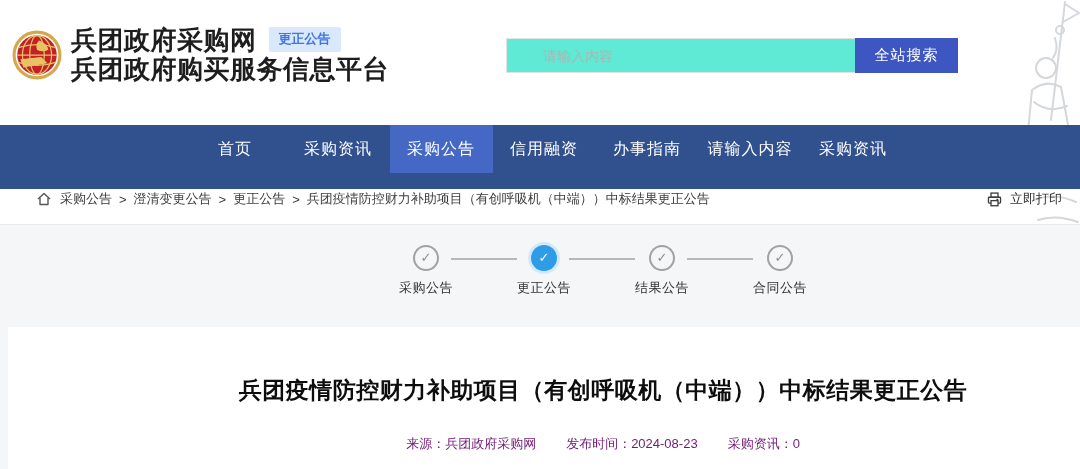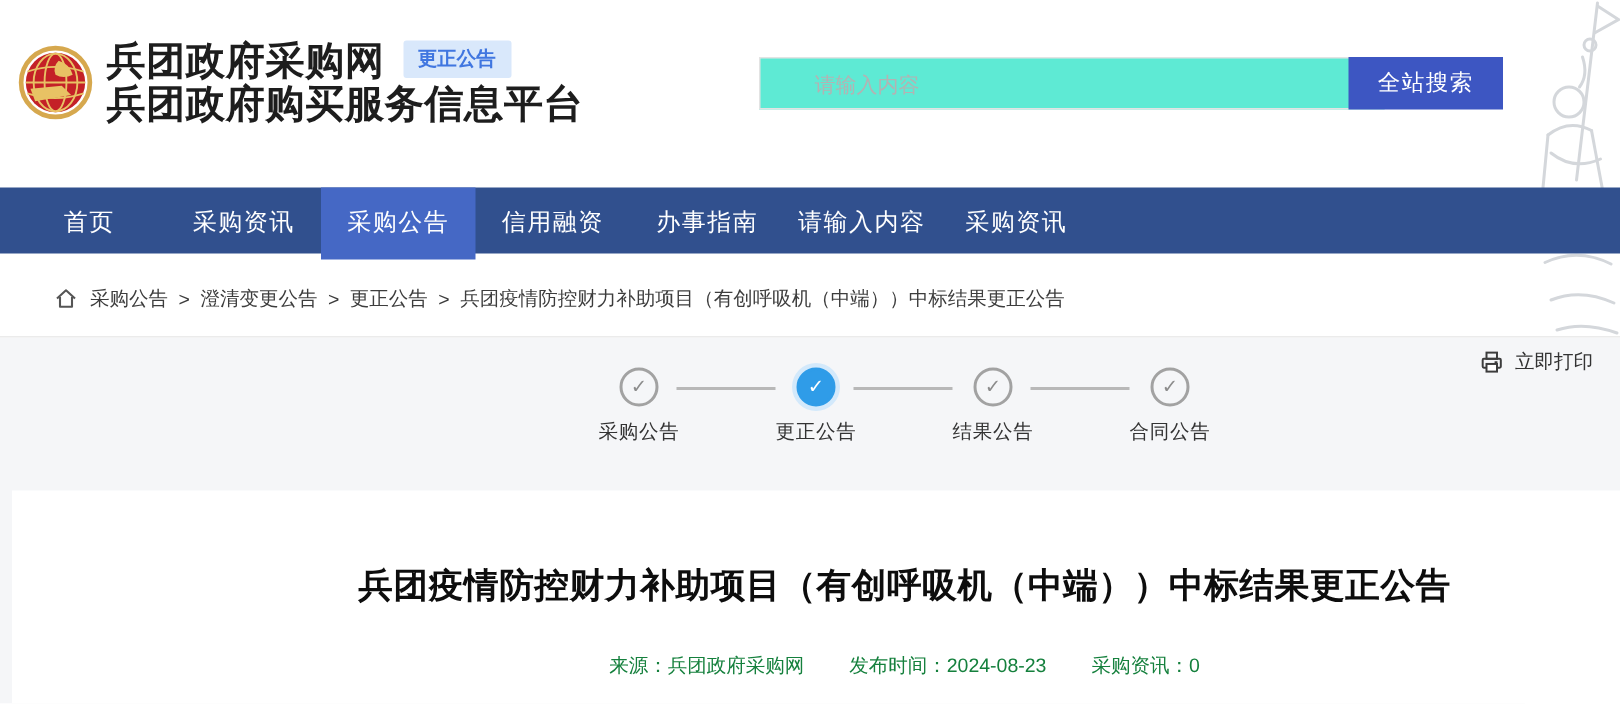--- a/index.html
+++ b/index.html
@@ -15,50 +15,50 @@
   .brand { position:absolute; left:12px; top:26px; display:flex; align-items:center; gap:9px; cursor:pointer; }
   .brand-text { display:flex; flex-direction:column; }
   .brand-line1 { display:flex; align-items:flex-start; }
   .site-title, .site-subtitle { font-size:26px; font-weight:bold; color:#1d1d1d; line-height:29px; letter-spacing:0.5px; white-space:nowrap; }
   .badge { margin-left:12px; margin-top:1px; font-size:13px; font-weight:bold; color:#4076e0; background:#d9e8fb; padding:3px 10px 4px; border-radius:2px; white-space:nowrap; }
 
   .search-wrap { position:absolute; left:506px; top:38px; width:452px; height:35px; }
   .search-input { position:absolute; left:0; top:0; width:417px; height:35px; border:1px solid #e3e3e3; background:#5eead4; padding:0 10px 0 36px; font-size:14px; color:#333; outline:none; }
   .search-input::placeholder { color:#b3b3b3; }
   .search-icon { position:absolute; left:12px; top:9px; width:16px; height:16px; pointer-events:none; }
-  .search-btn { position:absolute; left:349px; top:0; width:103px; height:35px; background:#3d56c2; border:none; color:#fff; font-size:15px; letter-spacing:1px; cursor:pointer; font-family:inherit;margin-left:44px; }
+  .search-btn { position:absolute; left:349px; top:0; width:103px; height:35px; background:#3d56c2; border:none; color:#fff; font-size:15px; letter-spacing:1px; cursor:pointer; font-family:inherit; }
 
   
-  .navbar { position:absolute; top:125px; left:0; width:1080px; height:44px; background:#31508e; z-index:3; display:flex; padding-left:8px; }
+  .navbar { position:absolute; top:125px; left:0; width:1080px; height:64px; background:#31508e; z-index:3; display:flex; padding-left:8px;justify-content:center; }
   .nav-item { width:103px; height:48px; line-height:48px; text-align:center; color:#fff; font-size:16px; letter-spacing:1px; cursor:pointer; white-space:nowrap; }
   .nav-item.active { background:#4568c5; }
 
   
   .breadcrumb-bar { position:absolute; top:173px; left:0; width:1080px; height:52px; border-bottom:1px solid #ebebeb; z-index:2; }
   .crumbs { position:absolute; left:36px; top:0; height:52px; display:flex; align-items:center; font-size:13px; color:#3d3d3d; white-space:nowrap; }
   .crumbs .home-icon { margin-right:8px; display:inline-flex; }
   .crumb { cursor:pointer; }
   .crumb-sep { margin:0 7px; color:#3d3d3d; }
-  .print-btn { position:absolute; left:986px; top:0; height:52px; display:flex; align-items:center; gap:7px; font-size:13px; color:#333; cursor:pointer; z-index:3;margin-top:42px; }
+  .print-btn { position:absolute; left:986px; top:0; height:52px; display:flex; align-items:center; gap:7px; font-size:13px; color:#333; cursor:pointer; z-index:3; }
 
   
   .gray-band { position:absolute; top:225px; left:0; width:1080px; height:244px; background:#f5f6f8; z-index:1; }
   .stepper { position:absolute; top:0; left:0; width:1080px; height:0; z-index:2; }
   .step { position:absolute; top:245px; width:104px; text-align:center; }
   .step-circle { width:26px; height:26px; margin:0 auto; border-radius:50%; border:2px solid #a2a2a2; color:#8c8c8c; font-size:13px; line-height:22px; text-align:center; background:transparent; }
   .step.active .step-circle { background:#2f9ce8; border-color:#2f9ce8; color:#fff; box-shadow:0 0 0 3px #d3e9fb; }
   .step-label { margin-top:8px; font-size:13px; color:#333; letter-spacing:0.5px; }
   .connector { position:absolute; top:258px; height:2px; width:66px; background:#b8b8b8; }
 
   
   .card { position:absolute; top:327px; left:8px; width:1190px; height:200px; background:#fff; z-index:2; }
   .article-title { position:absolute; top:48px; left:0; width:100%; text-align:center; font-size:23px; font-weight:bold; color:#0d0d0d; letter-spacing:0.5px; }
   .article-meta { position:absolute; top:108px; left:0; width:100%; display:flex; justify-content:center; gap:30px; font-size:13px; color:#555; }
   .meta-item { white-space:nowrap; }
-  .meta-item span { color:#15803d; }
+  .meta-item span { color:#701a75; }
 </style>
 </head>
 <body>
 
 <div class="page">
 
   <svg class="statue" width="56" height="240" viewBox="0 0 56 240">
     <g fill="none" stroke="#d4d7db" stroke-width="2" stroke-linecap="round">
       <path d="M41 2 L27 120"></path>
       <path d="M41 4 L55 13 L39 22"></path>

